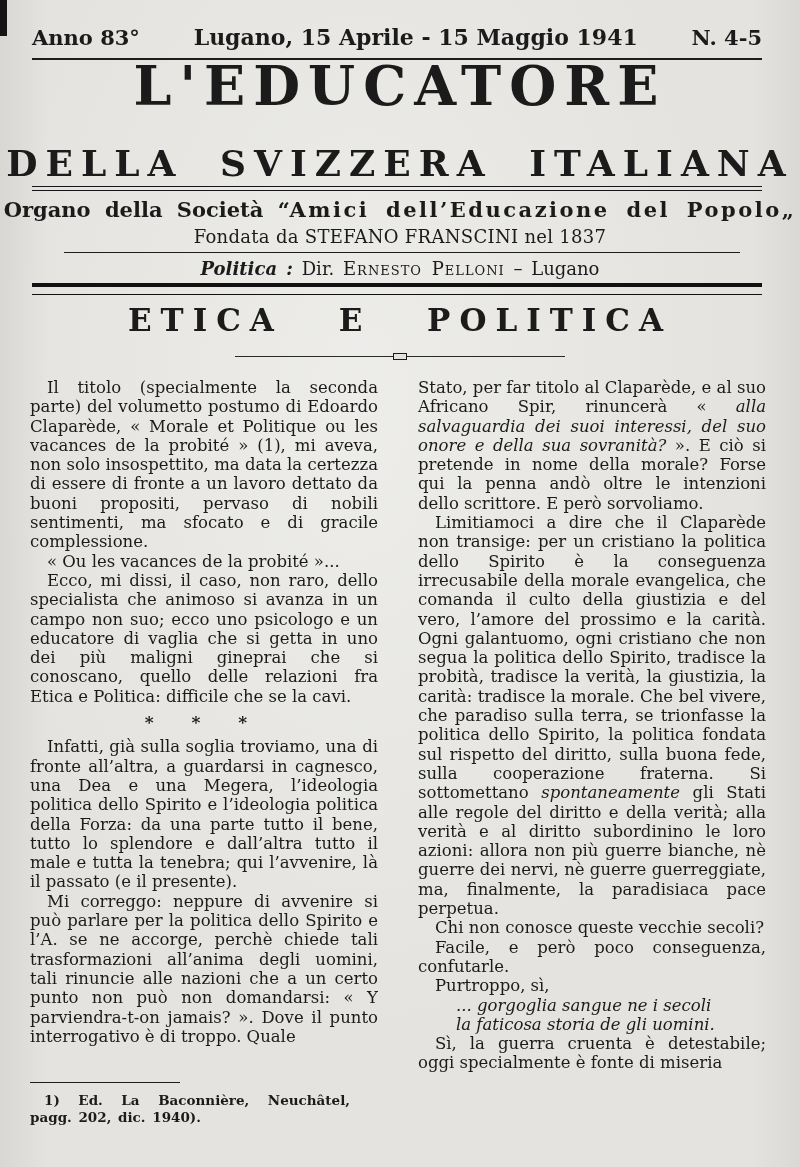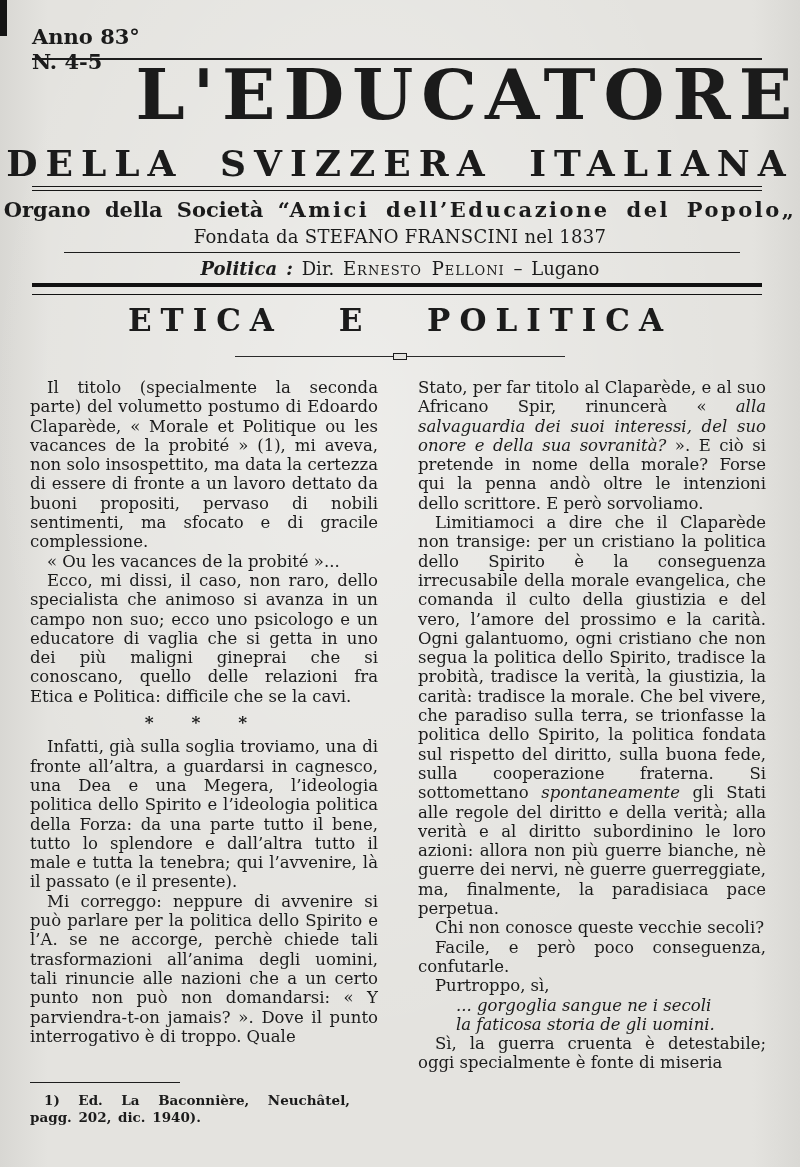--- a/index.html
+++ b/index.html
@@ -19,27 +19,27 @@
       #e2e1dd;
   }
   .scan-smudge{
     position:absolute;left:0;top:0;width:7px;height:36px;
     background:#141414;
   }
   
   .issue-row{
     position:absolute;top:24px;left:32px;right:38px;
     display:flex;justify-content:space-between;align-items:baseline;
-    font-weight:bold;font-size:21px;flex-direction:column;
+    font-weight:bold;font-size:21px;
   }
   .issue-row .date{font-size:22px;}
   .rule-1{position:absolute;top:58px;left:32px;right:38px;border-top:2px solid #1d1d1d;}
   .masthead-1{
     position:absolute;top:58px;left:0;width:100%;
-    text-align:right;font-weight:bold;font-size:70px;line-height:1.05;
+    text-align:center;font-weight:bold;font-size:54px;line-height:1.05;
     letter-spacing:8px;white-space:nowrap;
   }
   .masthead-2{
     position:absolute;top:142px;left:0;width:100%;
     text-align:center;font-weight:bold;font-size:36px;
     letter-spacing:8px;word-spacing:16px;white-space:nowrap;
   }
   .rule-double{
     position:absolute;top:186px;left:32px;right:38px;height:3px;
     border-top:1.5px solid #161616;border-bottom:1.5px solid #161616;
@@ -103,20 +103,21 @@
 </style>
 </head>
 <body>
 
 <div class="page">
 
   <div class="scan-smudge"></div>
 
   <div class="issue-row">
     <span>Anno 83°</span>
+    <span class="date">Lugano, 15 Aprile - 15 Maggio 1941</span>
     <span>N. 4-5</span>
   </div>
   <div class="rule-1"></div>
 
   <div class="masthead-1">L'EDUCATORE</div>
   <div class="masthead-2">DELLA SVIZZERA ITALIANA</div>
   <div class="rule-double"></div>
 
   <div class="organo-line"><span>Organo della Società </span><span class="quoted">“Amici dell’Educazione del Popolo„</span></div>
   <div class="fondata-line">Fondata da STEFANO FRANSCINI nel 1837</div>

